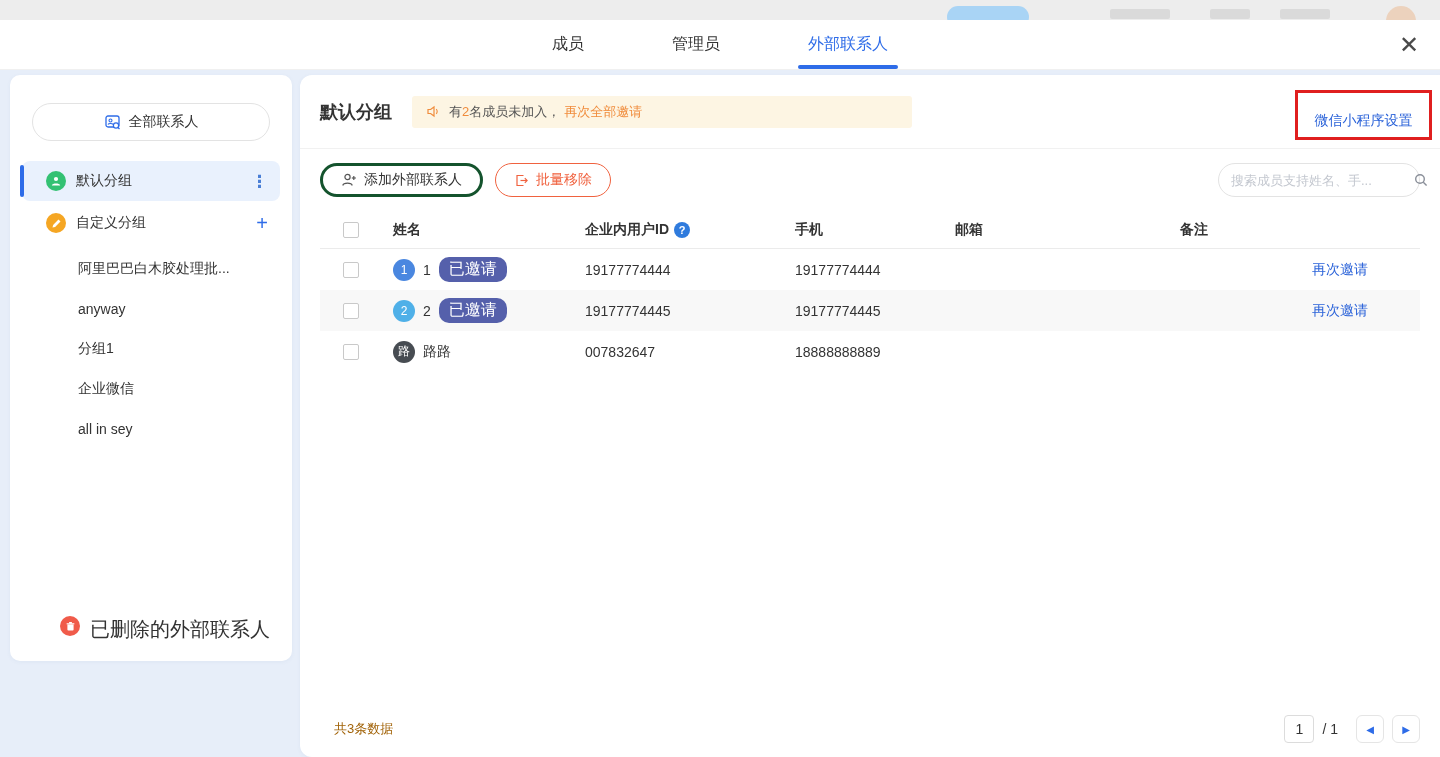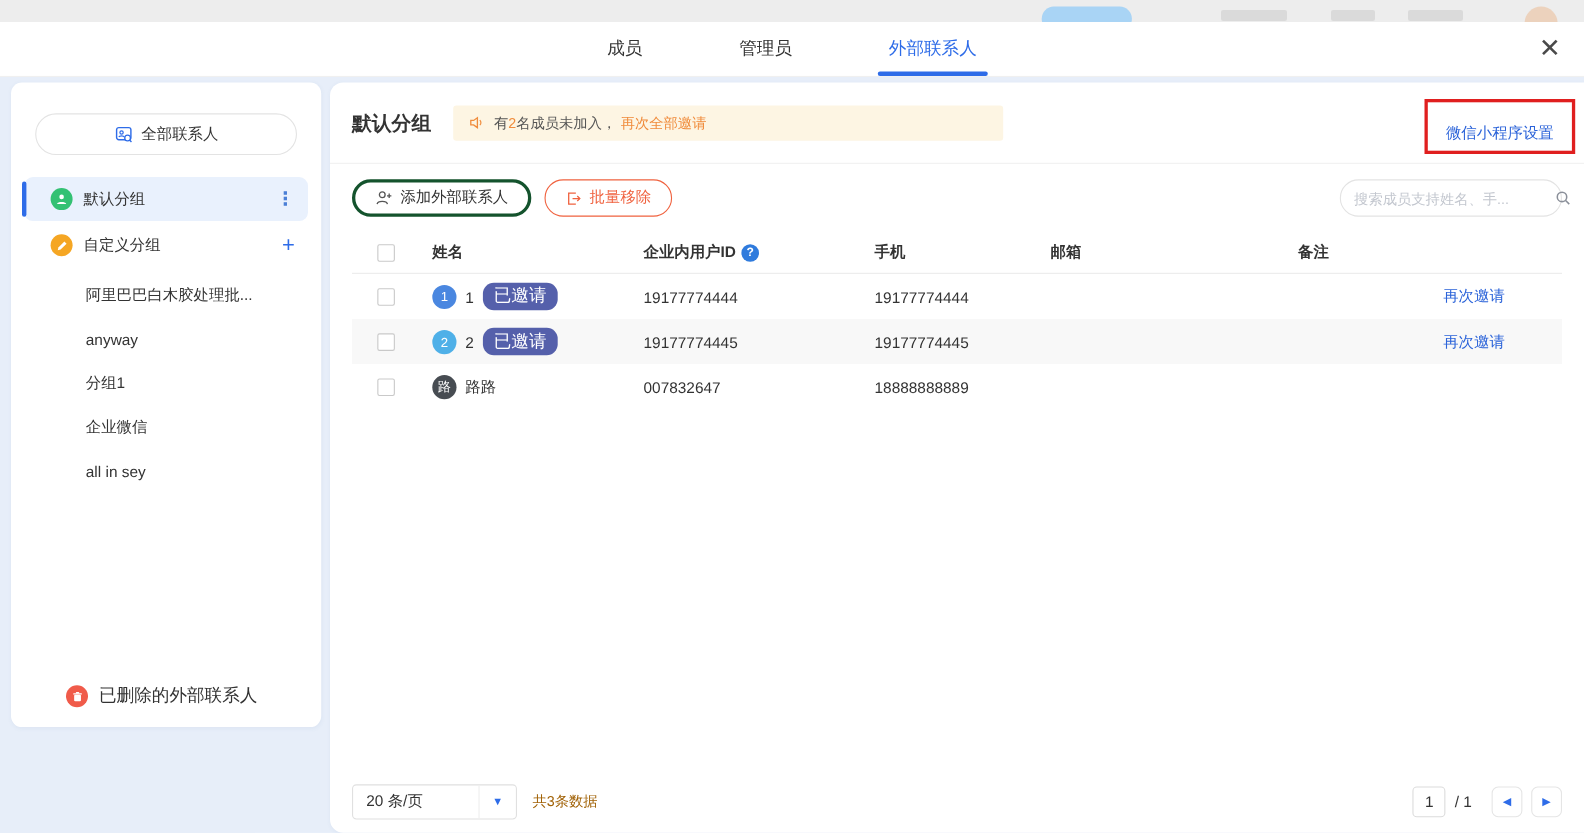--- a/index.html
+++ b/index.html
@@ -24,21 +24,21 @@
   
   .sidebar { position:absolute; left:10px; top:5px; width:282px; height:586px; background:#fff; border-radius:10px; box-shadow:0 1px 4px rgba(70,100,160,.06); }
   .all-contacts-btn { margin:28px 22px 20px 22px; height:38px; border:1px solid #e3e3e3; border-radius:19px; display:flex; align-items:center; justify-content:center; gap:8px; font-size:14px; color:#333; cursor:pointer; background:#fff; }
   .side-item { position:relative; margin:2px 12px; height:40px; display:flex; align-items:center; padding-left:24px; border-radius:8px; font-size:14px; color:#333; cursor:pointer; }
   .side-item.active { background:#e9f1fd; }
   .side-item.active::before { content:""; position:absolute; left:-2px; top:4px; bottom:4px; width:4px; border-radius:2px; background:#2e6ce8; }
   .side-item .circle-ic { width:20px; height:20px; border-radius:50%; margin-right:10px; display:flex; align-items:center; justify-content:center; flex:none; }
   .side-item .right-ctl { margin-left:auto; margin-right:12px; color:#4a7fd6; font-size:17px; font-weight:bold; cursor:pointer; }
   .group-list { margin-top:6px; }
   .group-item { height:40px; display:flex; align-items:center; padding-left:68px; font-size:14px; color:#333; cursor:pointer; white-space:nowrap; overflow:hidden; }
-  .deleted-row { position:absolute; left:0; bottom:18px; width:100%; display:flex; align-items:flex-end; padding-left:50px; gap:10px; font-size:16px; color:#333; cursor:pointer; }
+  .deleted-row { position:absolute; left:0; bottom:18px; width:100%; display:flex; align-items:flex-start; padding-left:50px; gap:10px; font-size:20px; color:#333; cursor:pointer; }
   .deleted-ic { width:20px; height:20px; border-radius:50%; background:#f05b4a; display:flex; align-items:center; justify-content:center; flex:none; }
 
   
   .main { position:absolute; left:300px; top:5px; width:1140px; height:682px; background:#fff; border-radius:12px 0 0 12px; box-shadow:0 1px 4px rgba(70,100,160,.06); }
   .main-header { display:flex; align-items:center; height:74px; padding:0 20px; border-bottom:1px solid #f1f1f1; }
   .main-title { font-size:18px; font-weight:bold; color:#333; }
   .banner { margin-left:20px; width:500px; height:32px; background:#fdf5e3; border-radius:3px; display:flex; align-items:center; padding:0 14px; gap:8px; font-size:13px; color:#555; }
   .banner .orange { color:#f08c3c; }
   .banner .banner-link { color:#f08c3c; cursor:pointer; }
   .annotation-box { position:absolute; right:8px; top:15px; width:137px; height:50px; border:3px solid #e01f1f; display:flex; align-items:center; justify-content:center; }
@@ -254,24 +254,20 @@
             <span>007832647</span>
             <span>18888888889</span>
             <span></span>
             <span></span>
             <span class="action-cell"></span>
           </div>
         </div>
     </div>
 
     <div class="pagination">
-      <div class="page-size">
-        <span class="label">20 条/页</span>
-        <span class="arrow-zone">▼</span>
-      </div>
       <span class="total-text">共3条数据</span>
       <div class="pager">
         <input class="page-input" value="1" style="">
         <span class="page-total">/ 1</span>
         <span class="pg-btn">◀</span>
         <span class="pg-btn">▶</span>
       </div>
     </div>
 
   </div>

